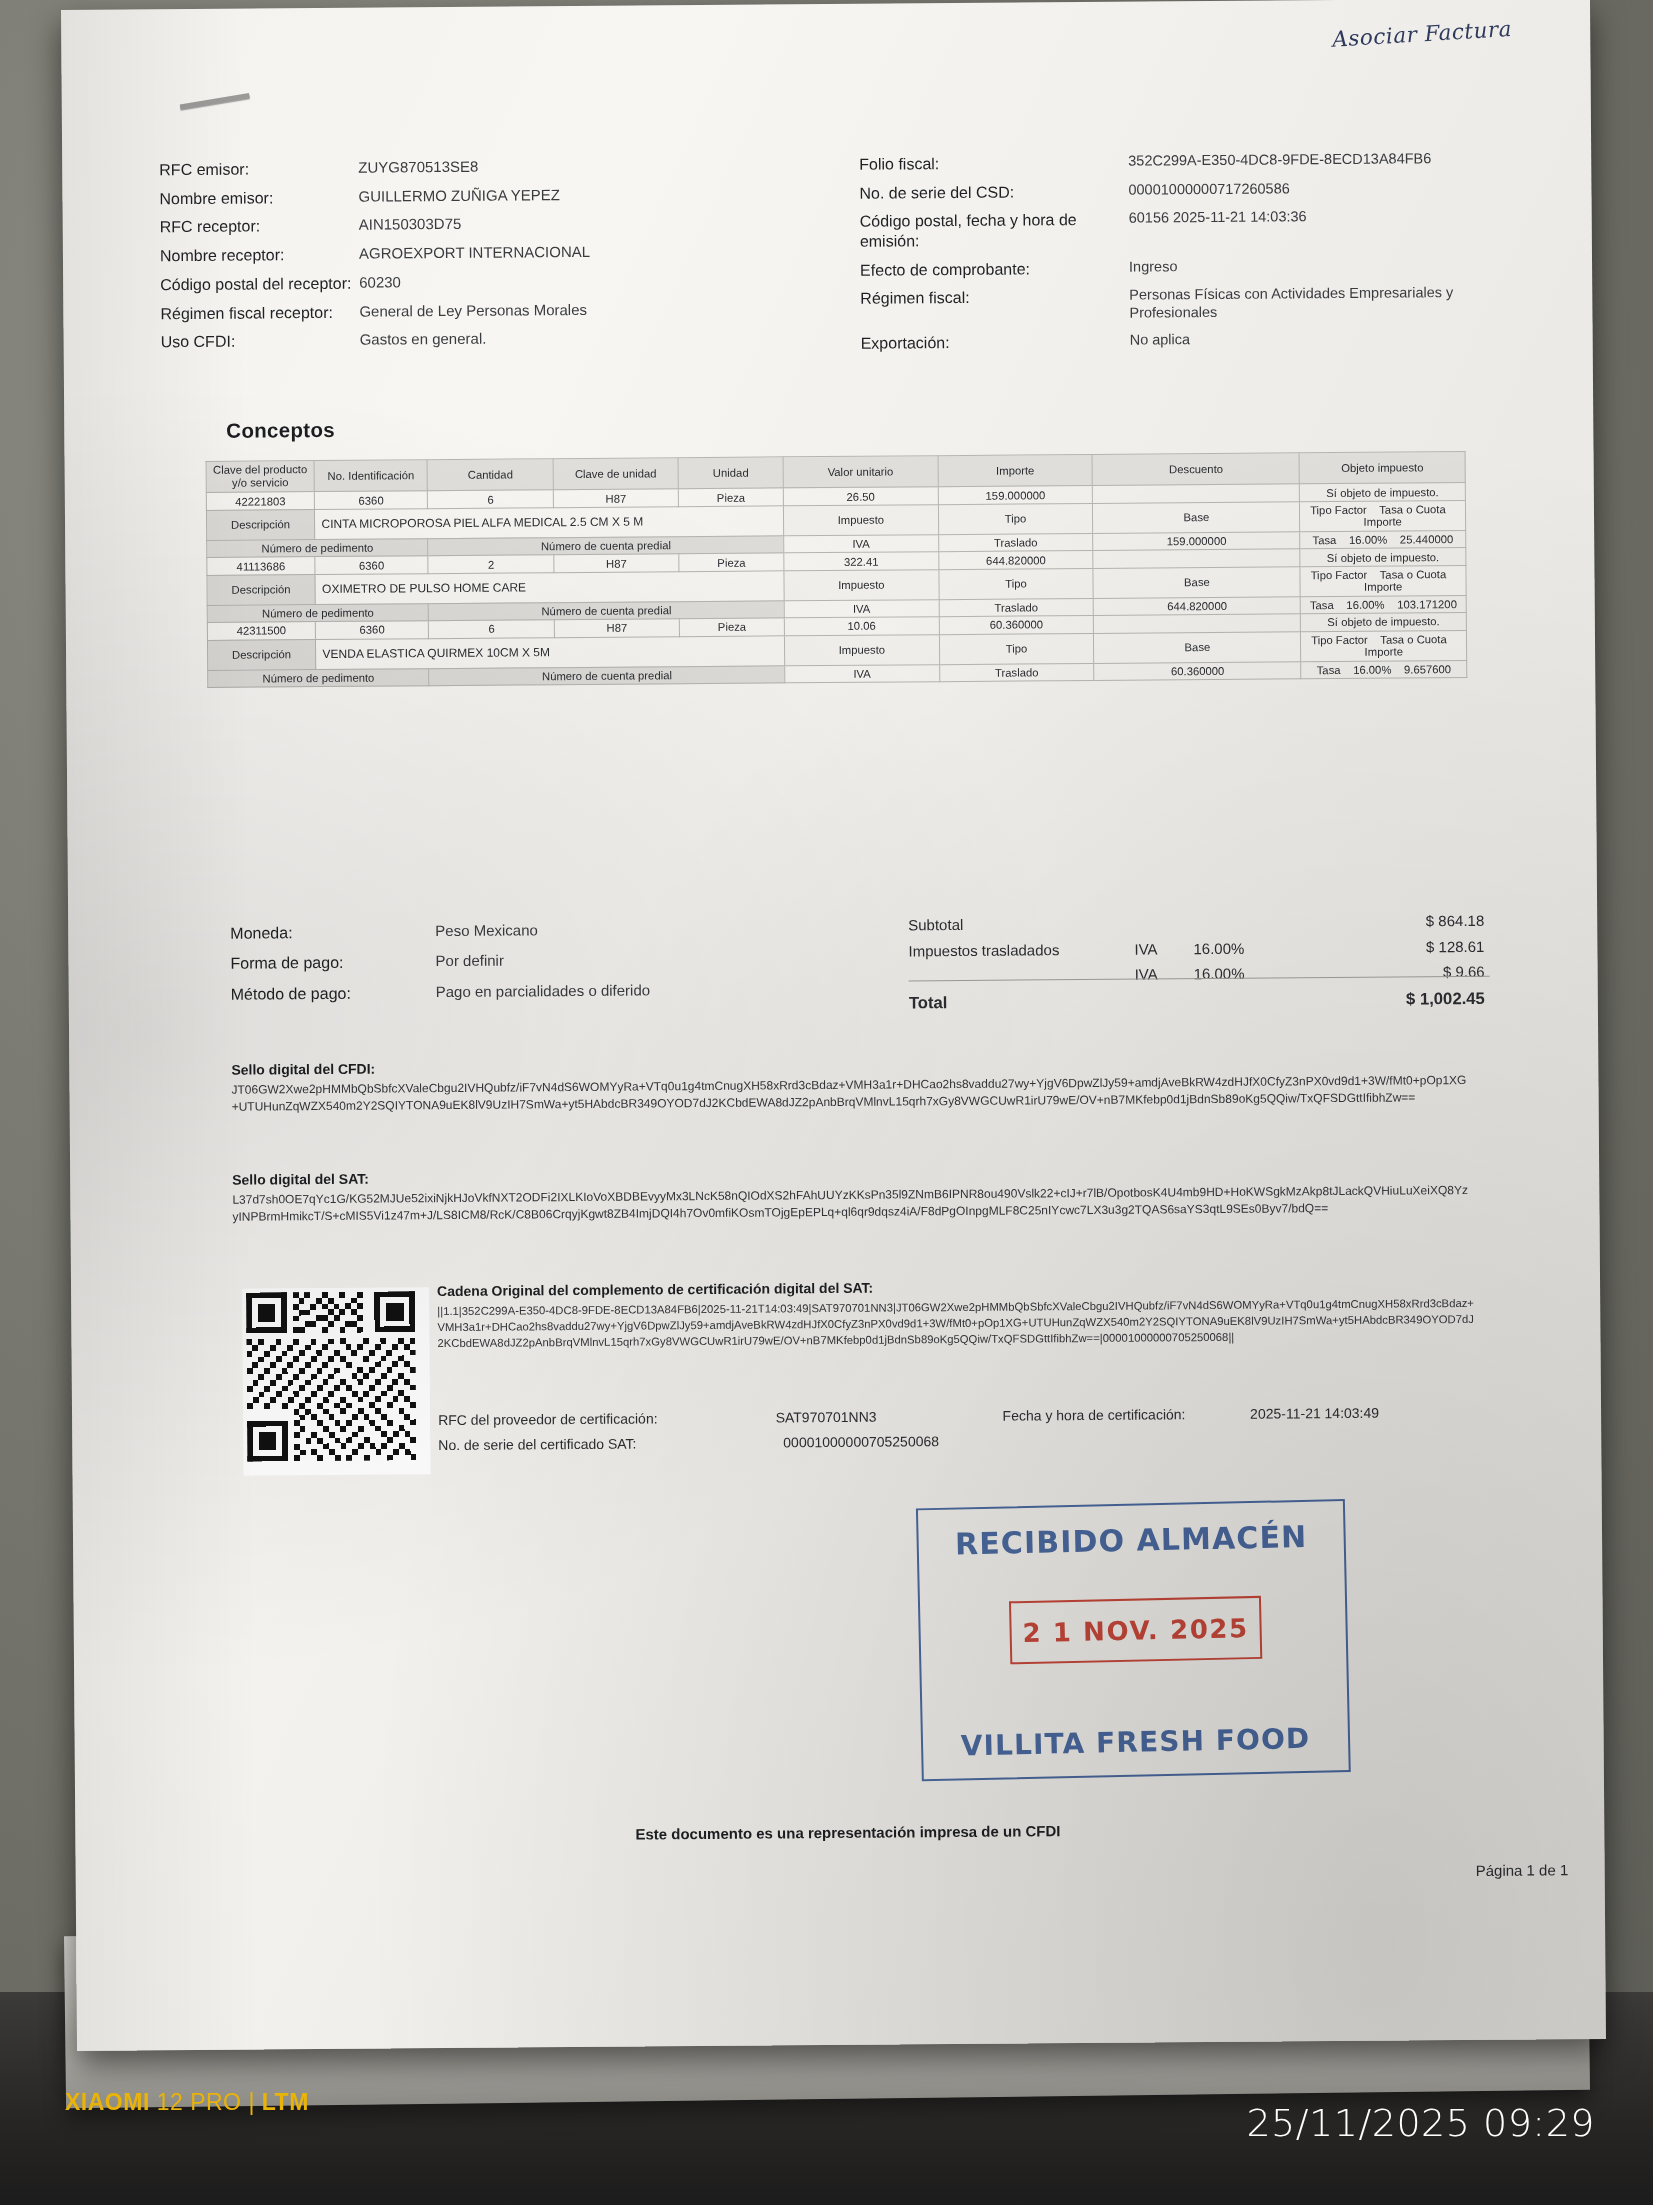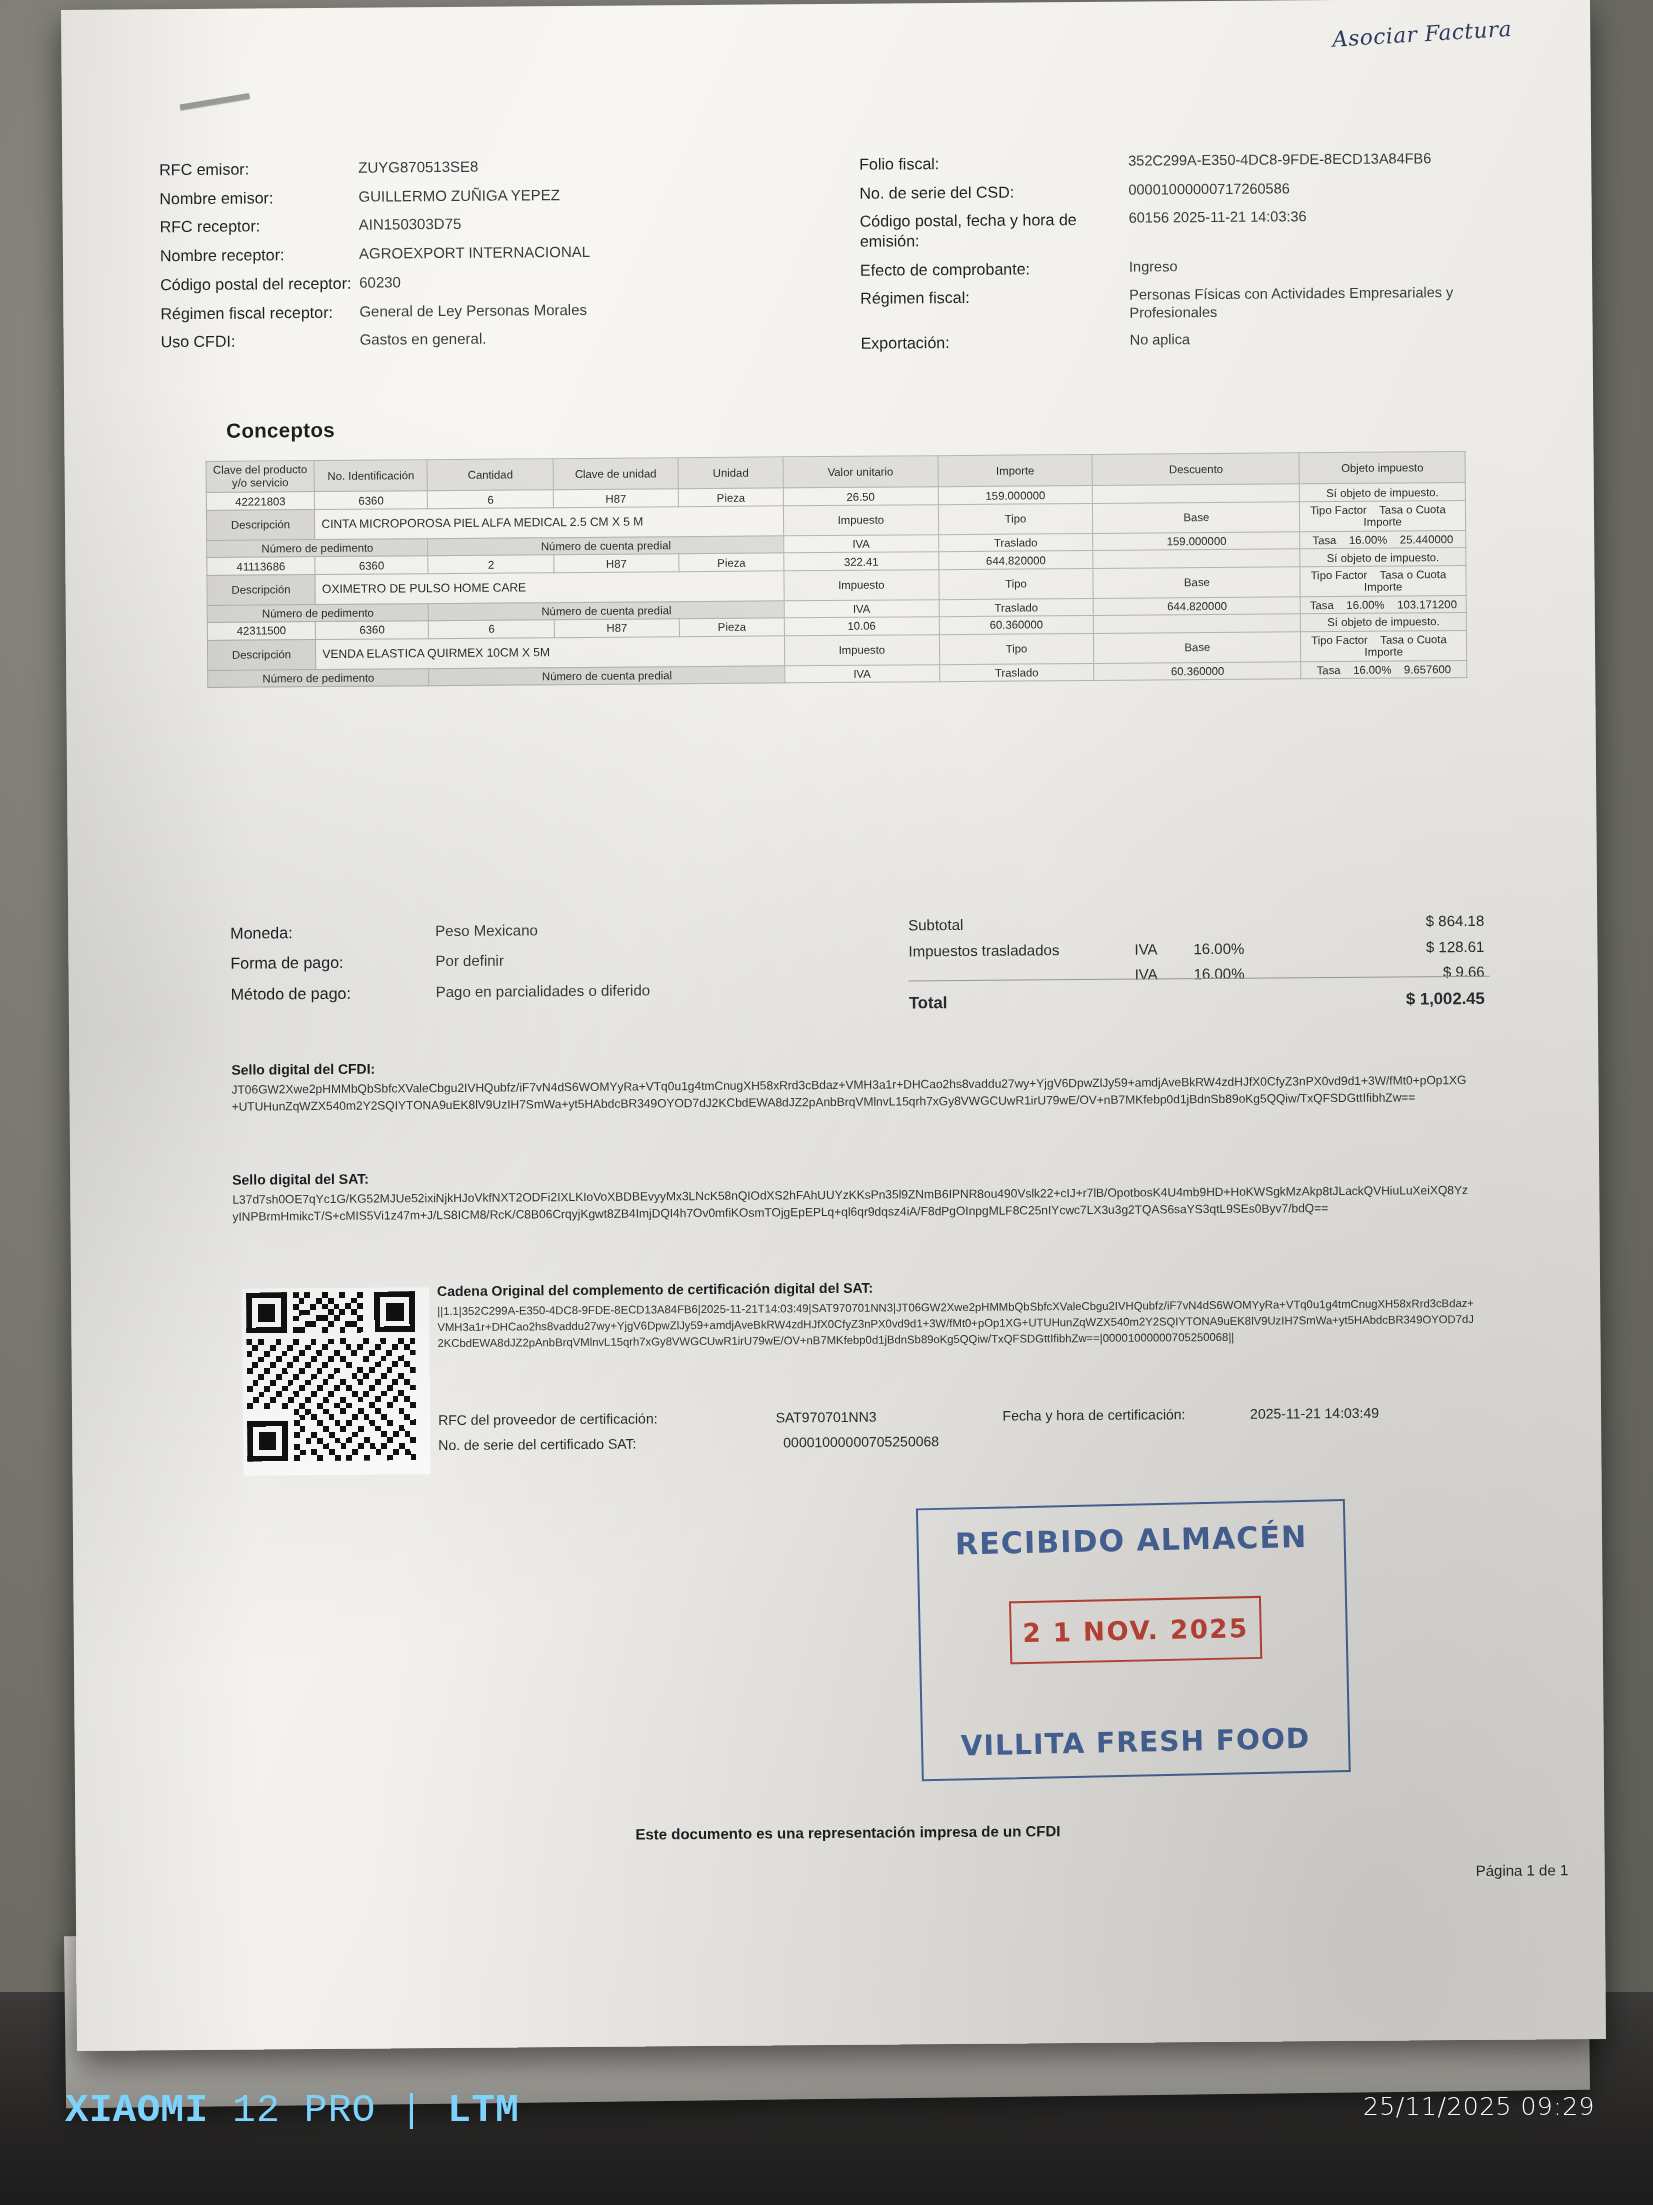--- a/index.html
+++ b/index.html
@@ -145,28 +145,28 @@
     font-size:15px;font-weight:700;color:#1d1f22;
   }
   .pageno{
     position:absolute;left:1400px;top:1863px;
     font-size:15px;color:#2b2d31;
   }
 
   
   .wm{position:absolute;left:0;top:2089px;width:1654px;height:65px;}
   .wm-left{
-    position:absolute;left:65px;top:0;color:#7dd3fc;
-    font-family:Liberation Mono, monospace;font-size:39px;letter-spacing:0.5px;
+    position:absolute;left:65px;top:0;color:#eab308;
+    font-family:Liberation Sans, sans-serif;font-size:23px;letter-spacing:0.5px;
   }
   .wm-left b{font-weight:700;}
   .wm-left span.thin{font-weight:300;}
   .wm-right{
-    position:absolute;right:59px;top:3px;color:#fff;
-    font-family:"DejaVu Sans", sans-serif;font-size:25px;font-weight:300;letter-spacing:0.5px;
+    position:absolute;right:59px;top:12px;color:#fff;
+    font-family:"DejaVu Sans", sans-serif;font-size:38px;font-weight:300;letter-spacing:0.5px;
   }
 </style>
 </head>
 <body>
 
 <div class="desk"></div>
 <div class="desk-dark"></div>
 <div class="stack"></div>
 
 <div class="sheet">

